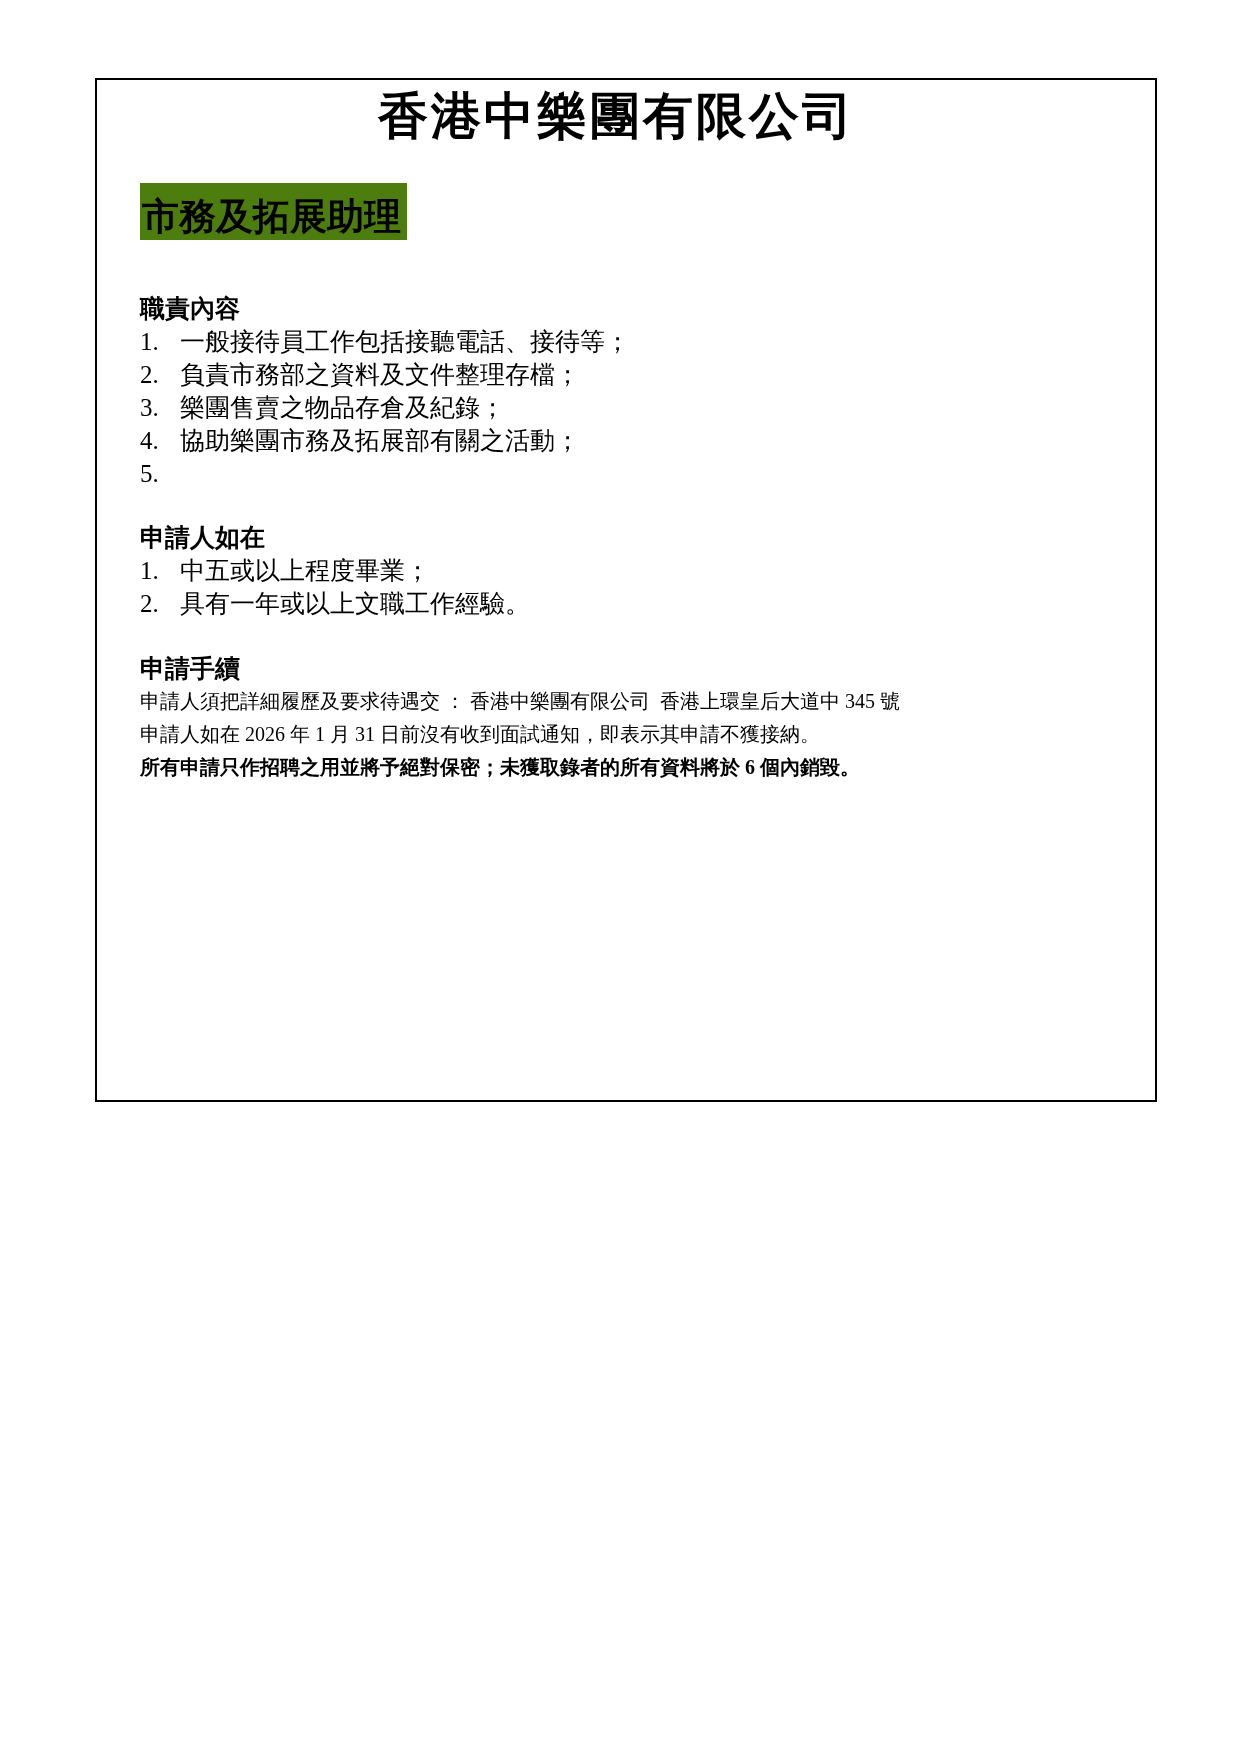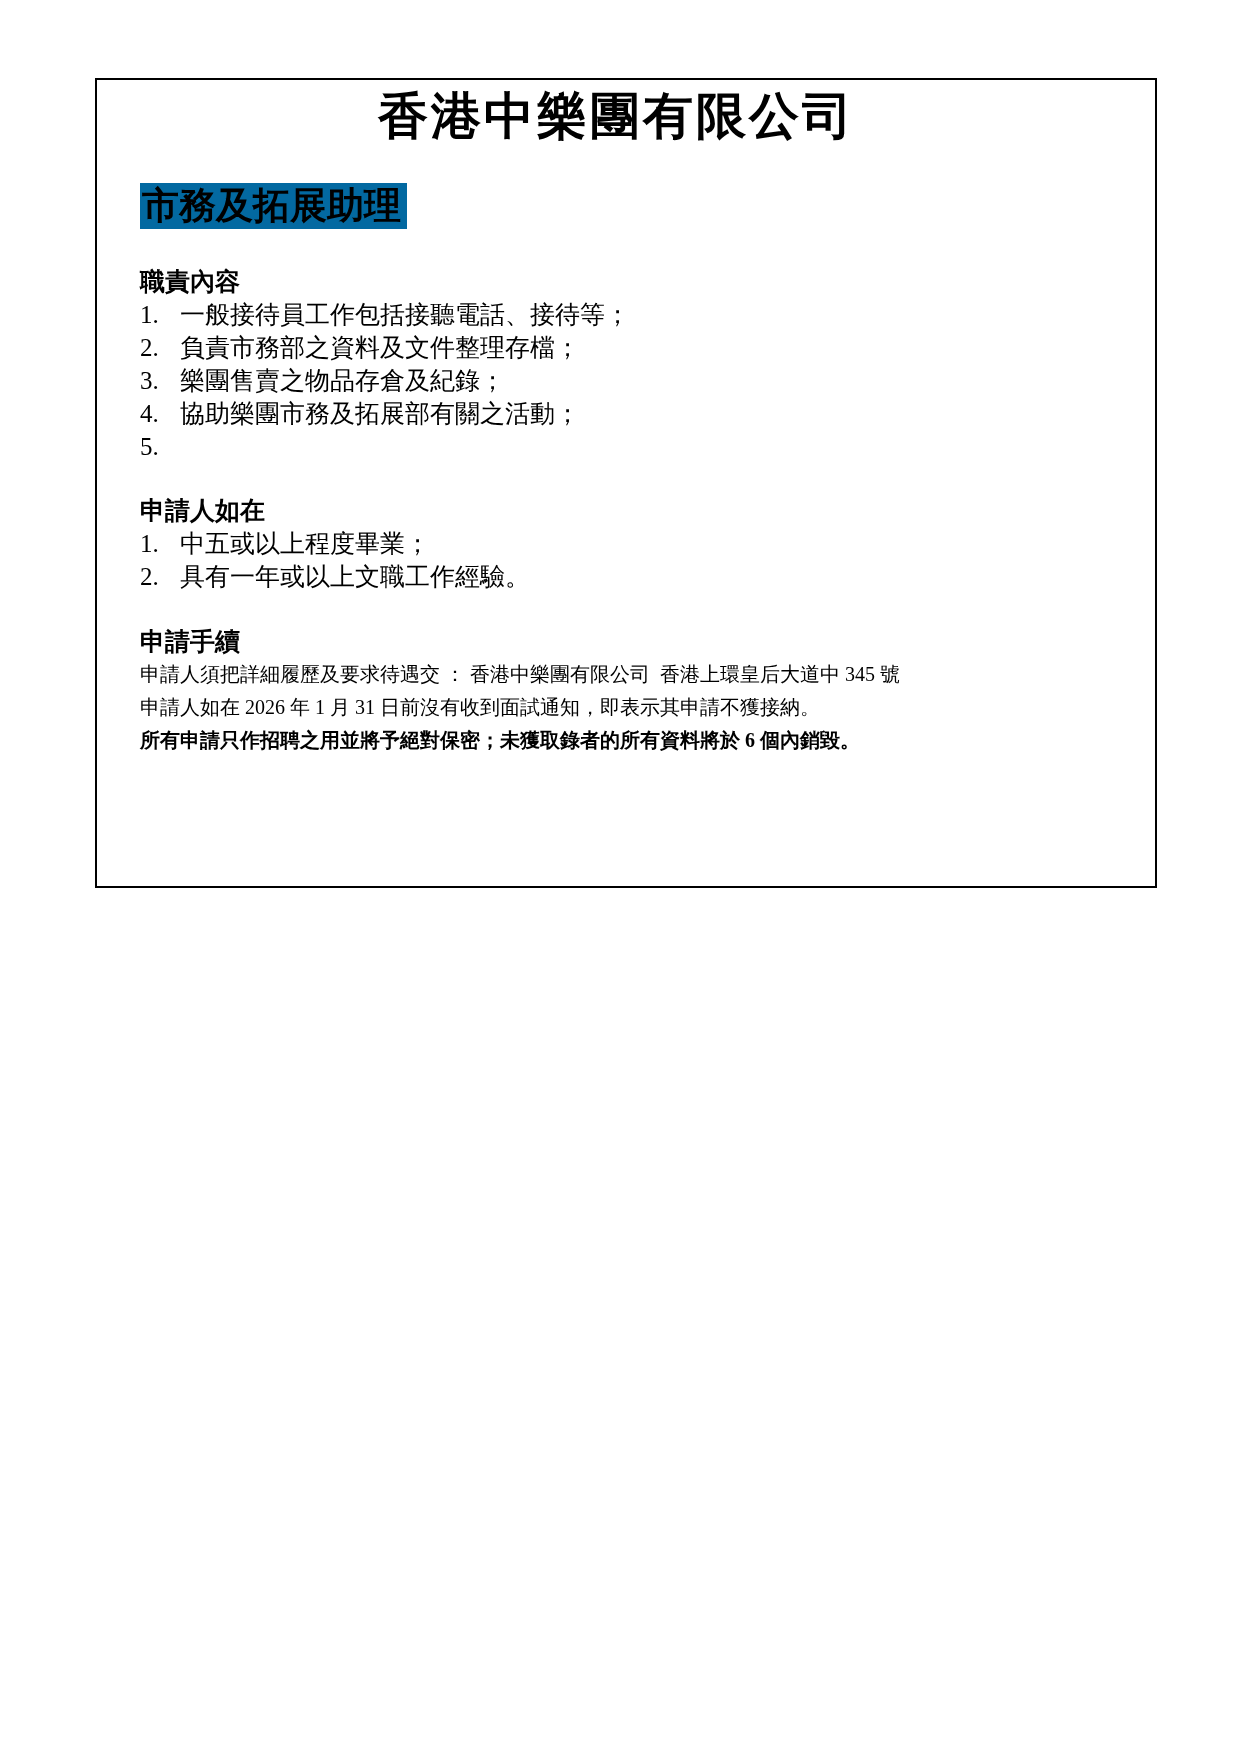--- a/index.html
+++ b/index.html
@@ -12,21 +12,21 @@
     height: 1755px;
     position: relative;
     font-family: "Liberation Serif", "DejaVu Serif", serif;
     color: #000000;
   }
   .page-border {
     position: absolute;
     left: 95px;
     top: 78px;
     width: 1062px;
-    height: 810px;
+    height: 1024px;
     border: 2px solid #000000;
     box-sizing: border-box;
     background: #FFFFFF;
   }
   .content {
     padding: 0 62px 0 43px;
   }
   .company-title {
     margin: 6px 0 0 0;
     font-size: 50px;
@@ -35,34 +35,34 @@
     text-align: center;
     letter-spacing: 3px;
     white-space: nowrap;
   }
   .job-title-row {
     margin-top: 37px;
     line-height: 46px;
   }
   .job-title {
     display: inline-block;
-    background: #0369a1;
+    background: #4d7c0f;
     font-size: 37px;
     font-weight: bold;
     line-height: 46px;
-    padding: 0 6px 0 2px;
+    padding: 11px 6px 0 2px;
     white-space: nowrap;
     font-family: Liberation Serif, serif;
   }
   .section-heading {
     font-size: 25px;
     font-weight: bold;
     line-height: 33px;
   }
-  .duties-heading   { margin-top: 29px; }
+  .duties-heading   { margin-top: 45px; }
   .req-heading      { margin-top: 31px; }
   .list-item {
     display: flex;
     font-size: 25px;
     line-height: 33px;
   }
   .list-item .num {
     flex: 0 0 40px;
     white-space: pre;
   }

